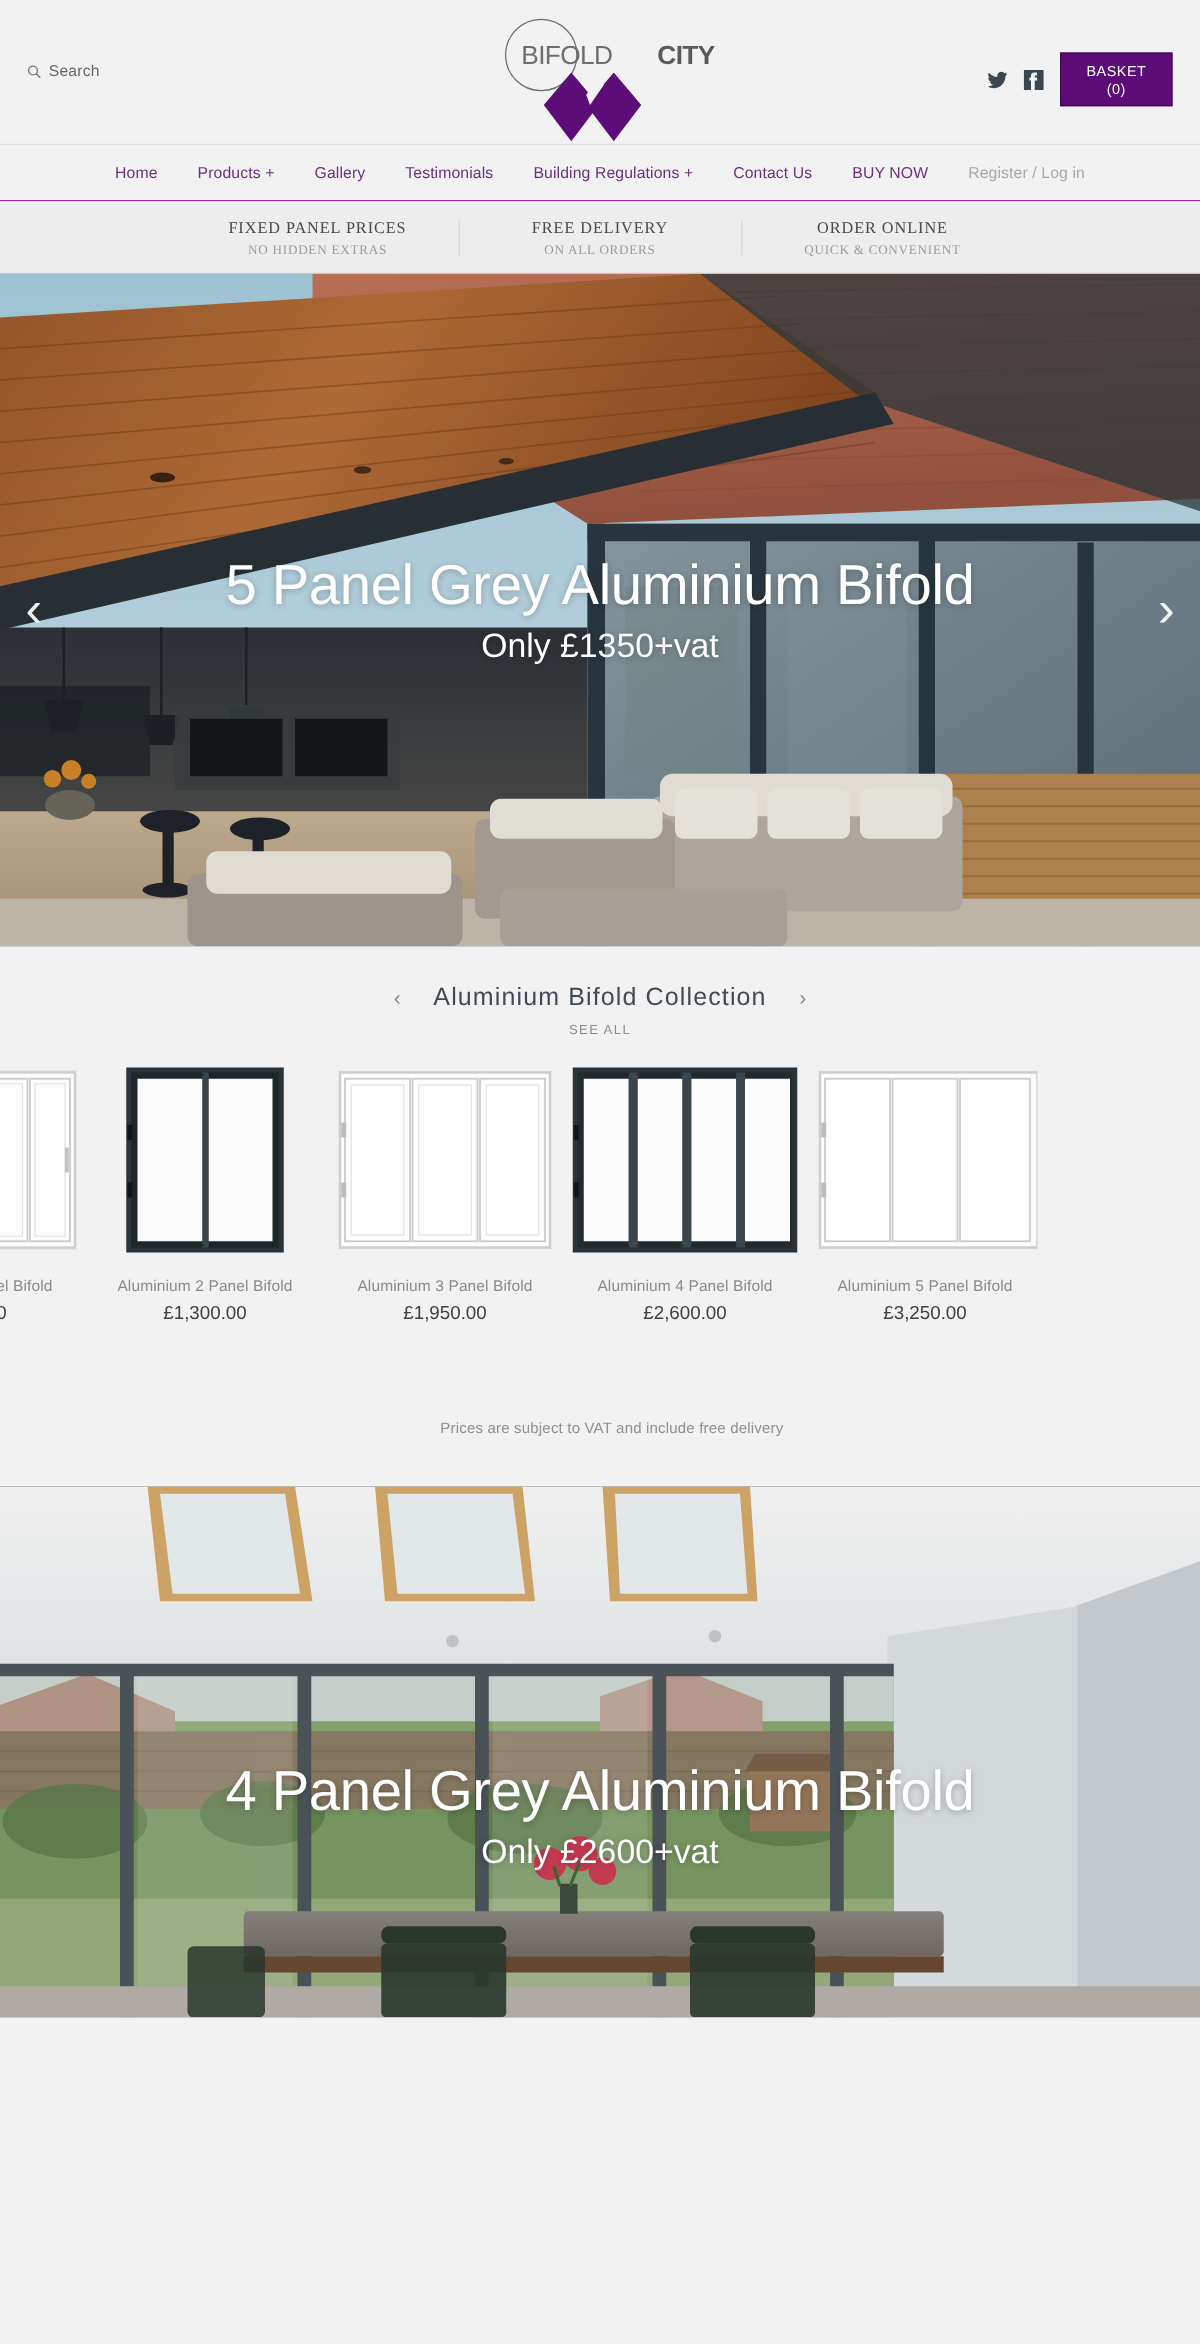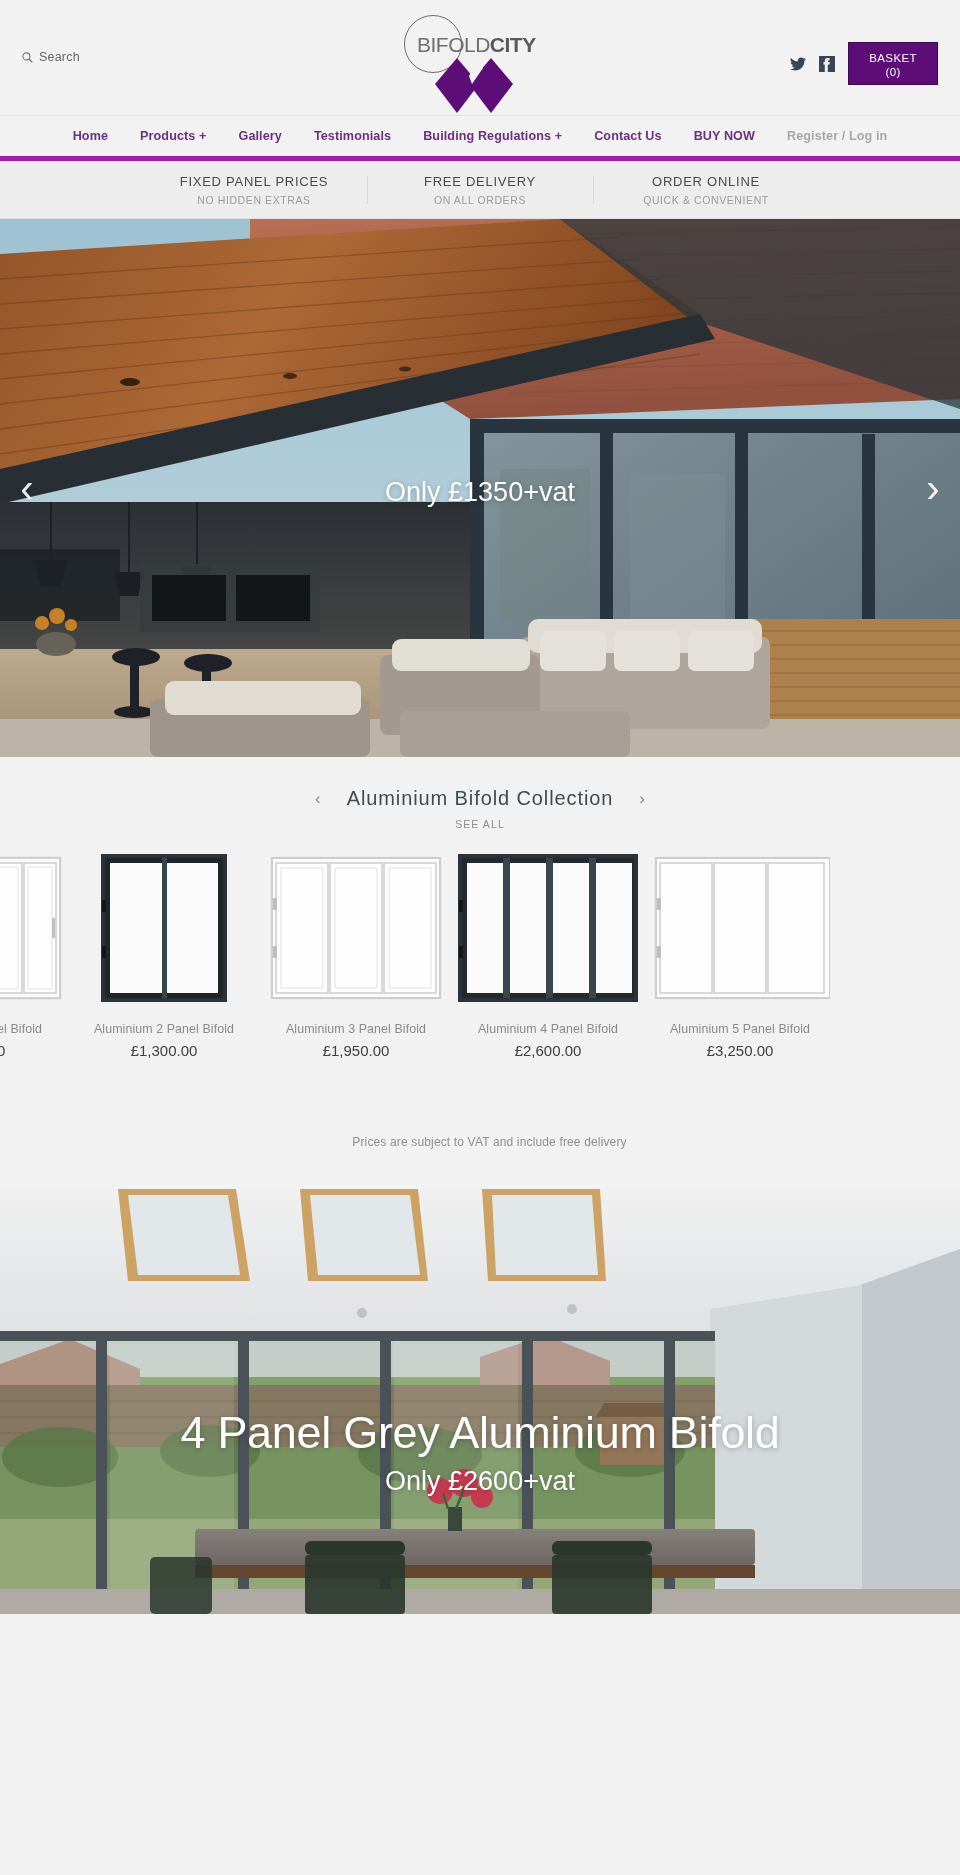--- a/index.html
+++ b/index.html
@@ -43,21 +43,21 @@
   }
   .logo-text {
     position: absolute;
     left: 17px; top: 25px;
     font-size: 21px;
     letter-spacing: -.5px;
     white-space: nowrap;
     font-family: "Liberation Sans", sans-serif;
   }
   .logo-text .b1 { color: #6e6e6e; font-weight: 400; }
-  .logo-text .b2 { color: #5a5a5a; font-weight: 700; }
+  .logo-text .b2 { color: #5a5a5a; font-weight: 700; margin-left: 36px; }
   .logo-diamonds { position: absolute; left: 33px; top: 50px; width: 100px; height: 55px; }
 
   .header-right {
     position: absolute;
     right: 22px; top: 42px;
     display: flex; align-items: center; gap: 13px;
   }
   .social-icon { width: 16px; height: 16px; display: block; cursor: pointer; }
   .basket-btn {
     background: #5c0d78;
@@ -69,24 +69,23 @@
     padding: 8px 20px 5px;
     letter-spacing: .4px;
     cursor: pointer;
     min-width: 84px;
   }
 
   
   .main-nav {
     height: 45px;
     background: #f2f2f2;
-    border-bottom: 5px solid #a21caf;
+    border-bottom: 1px solid #a21caf;
     display: flex; align-items: center; justify-content: center;
     gap: 0;
-    font-weight: bold;
   }
   .nav-item {
     font-size: 12.6px;
     color: #6b3080;
     padding: 0 16px;
     letter-spacing: .1px;
     cursor: pointer;
     white-space: nowrap;
   }
   .nav-item.muted { color: #a8a8a8; }
@@ -95,20 +94,21 @@
   .feature-strip {
     background: #ededed;
     border-bottom: 1px solid #e0e0e0;
     display: flex; justify-content: center; align-items: stretch;
     padding: 13px 0 12px;
   }
   .feature-col {
     flex: 0 0 226px;
     text-align: center;
     position: relative;
+    font-family: Liberation Serif, serif;
   }
   .feature-col + .feature-col::before {
     content: "";
     position: absolute;
     left: 0; top: 2px; bottom: 2px;
     width: 1px; background: #d9d9d9;
   }
   .feature-title {
     font-size: 13px; color: #4a4a4a;
     letter-spacing: .75px; margin-bottom: 5px;
@@ -409,20 +409,21 @@
         <rect x="392" y="420" width="138" height="32" rx="9" fill="#f0ece4"></rect>
         <rect x="150" y="480" width="220" height="58" rx="8" fill="#a79e95"></rect>
         <rect x="165" y="462" width="196" height="34" rx="9" fill="#efeae2"></rect>
         <rect x="400" y="492" width="230" height="46" rx="7" fill="#b3aaa0"></rect>
       </g>
       <rect width="960" height="538" fill="#000" opacity=".06"></rect>
     </svg>
   </div>
 
   <div class="hero-caption">
+    <div class="hero-title">5 Panel Grey Aluminium Bifold</div>
     <div class="hero-sub">Only £1350+vat</div>
   </div>
 
   <div class="hero-arrow left">‹</div>
   <div class="hero-arrow right">›</div>
 </section>
 
 <section class="collection">
   <div class="coll-head">
     <span class="coll-nav">‹</span>

